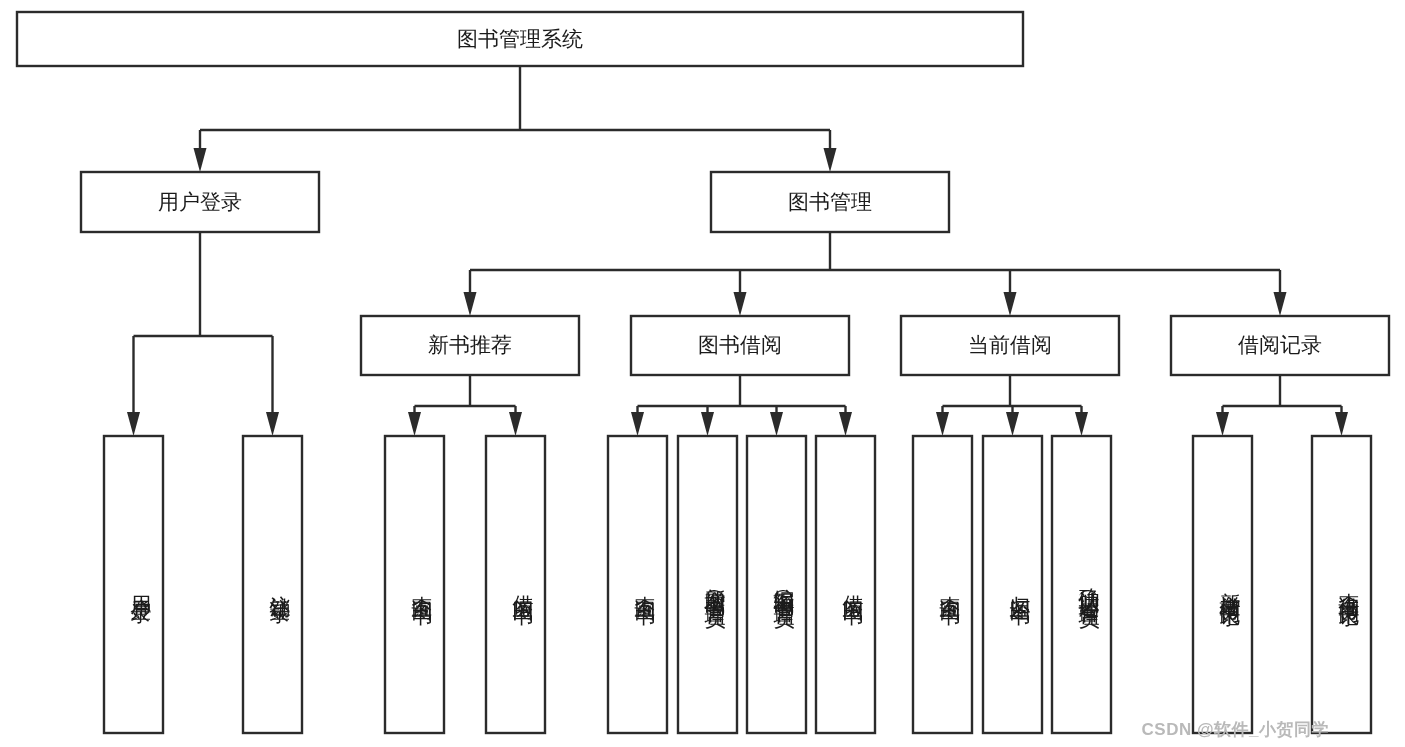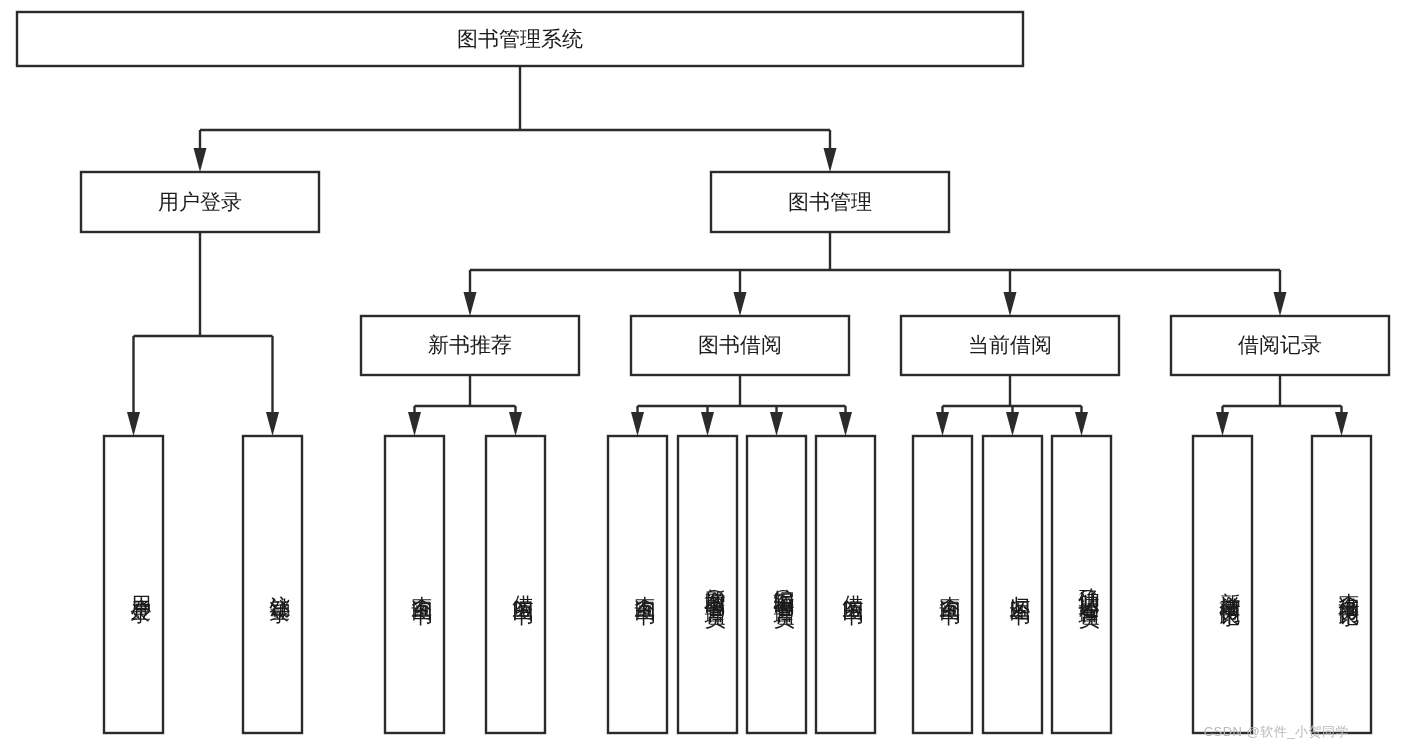--- a/index.html
+++ b/index.html
@@ -11,21 +11,20 @@
     width: 1405px;
     height: 747px;
     font-family: "Liberation Sans", "DejaVu Sans", sans-serif;
     overflow: hidden;
     position: relative;
   }
   #diagram-root {
     position: relative;
     width: 1337px;
     height: 747px;
-    padding-left: 20px;
   }
   svg#flow {
     position: absolute;
     left: 0;
     top: 0;
     width: 1405px;
     height: 747px;
     display: block;
   }
   .node-box {
@@ -57,25 +56,26 @@
   }
   .arrowhead {
     fill: #2b2b2b;
     stroke: none;
   }
   .watermark {
     position: absolute;
     right: 8px;
     bottom: 6px;
     font-family: "Liberation Sans", "DejaVu Sans", sans-serif;
-    font-size: 13px;
+    font-size: 17px;
     color: #b9b9b9;
     letter-spacing: 0.5px;
     white-space: nowrap;
     pointer-events: none;
+    font-weight: bold;
   }
 </style>
 </head>
 <body>
 
 <div id="diagram-root">
   <svg id="flow" viewBox="0 0 1405 747">
     <g id="connectors-layer">
         <line x1="520" y1="66" x2="520" y2="130" class="conn"></line>
         <line x1="200" y1="130" x2="830" y2="130" class="conn"></line>

